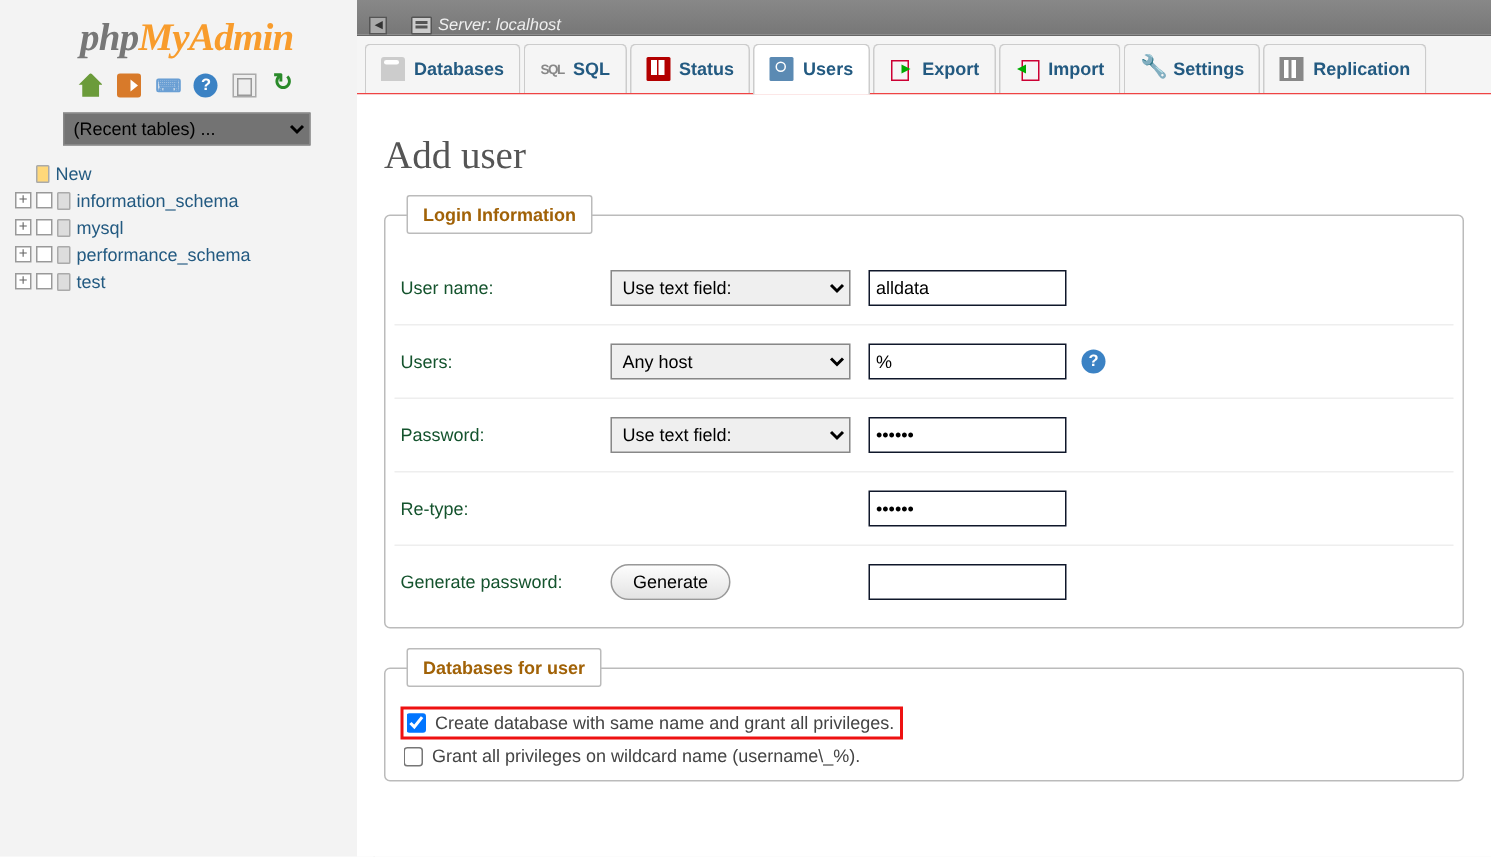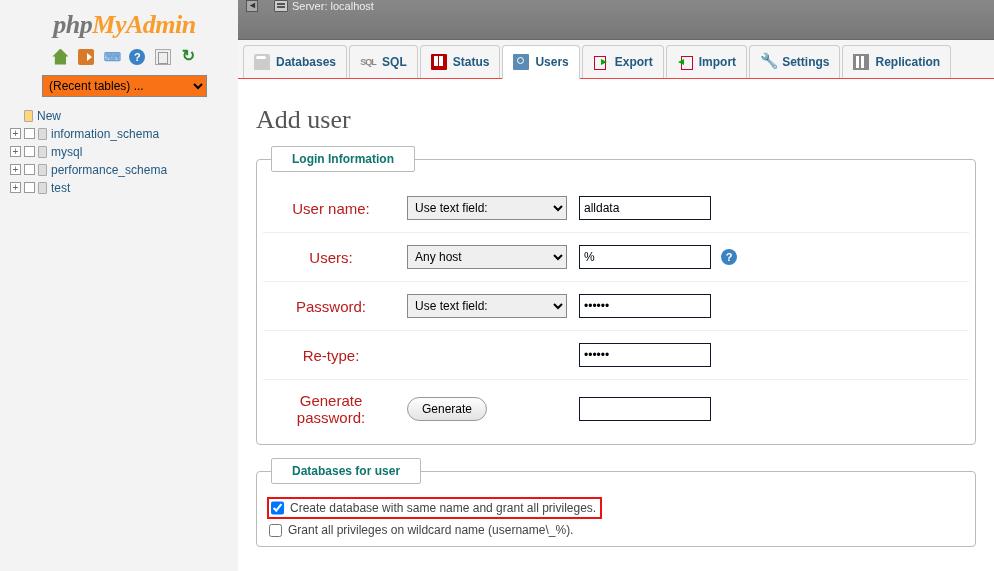--- a/index.html
+++ b/index.html
@@ -51,21 +51,21 @@
     .ic-help{ background:#3b82c4; border-radius:50%; color:#fff; font-size:11px; line-height:16px; text-align:center; font-weight:bold;}
     .ic-docs{ border:1px solid #aaa; background:#eee; position:relative;}
     .ic-docs::after{content:"";position:absolute;left:2px;top:2px;width:8px;height:10px;border:1px solid #999;}
     .ic-reload{ color:#2a8a2a; font-size:16px; line-height:14px; font-weight:bold; text-align:center;}
     .recent-select {
       width: 165px;
       margin: 4px auto 8px;
       display: block;
       font-size: 12px;
       padding: 2px;
-      background:#f97316;
+      background:#737373;
       border:1px solid #888;
     }
     .tree { padding: 2px 6px; font-size: 12px; }
     .tree-node {
       display: flex;
       align-items: center;
       padding: 2px 0;
     }
     .tree-node .expander {
       width: 11px; height: 11px;
@@ -89,27 +89,28 @@
       position:absolute; right:-2px; top:0; width:2px; height:100%;
       background:linear-gradient(to right,rgba(0,0,0,0.12),transparent);
     }
     
     .main {
       position:absolute;
       left:238px; top:0; right:0; height:571px;
       background:#f5f5f5;
     }
     .topbar {
-      height:40px;
+      height:24px;
       background:linear-gradient(#888,#777);
       color:#eee;
-      display:flex; align-items:flex-start;
+      display:flex; align-items:flex-end;
       padding:0 8px;
       font-size:11px;
       border-bottom:1px solid #666;
+      font-style:italic;
     }
     .topbar .collapse-icon {
       width:12px;height:12px;background:#aaa;margin-right:16px;
       border:1px solid #555;
       position:relative;
     }
     .topbar .collapse-icon::after{content:"◄";position:absolute;left:1px;top:-1px;font-size:9px;color:#333;}
     .topbar .srv-icon{
       width:14px;height:12px;display:inline-block;margin-right:4px;
       background:#ccc;border:1px solid #555;border-radius:1px;
@@ -170,41 +171,41 @@
     fieldset{
       border:1px solid #bbb;
       border-radius:4px;
       padding:24px 6px 6px;
       margin-bottom:26px;
       position:relative;
     }
     fieldset legend{
       font-weight:bold;
       font-size:12px;
-      color:#0f766e;
+      color:#a16207;
       background:#fff;
       border:1px solid #bbb;
       border-radius:2px;
-      padding:5px 20px;
+      padding:5px 10px;
       position:absolute;
       top:-14px; left:14px;
     }
     .row{
       display:flex;
       align-items:center;
       padding:12px 4px;
       border-bottom:1px solid #eee;
     }
     .row:last-child{border-bottom:none;}
     .row label{
       flex:0 0 140px;
-      text-align:center;
+      text-align:left;
       padding-right:12px;
-      color:#b91c1c;
-      font-size:15px;
+      color:#14532d;
+      font-size:12px;
     }
     .row select{
       width:160px;
       font-size:12px;
       padding:3px;
       margin-right:12px;
       background:#efefef; border:1px solid #888;
     }
     .row input[type=text],.row input[type=password]{
       width:132px;

